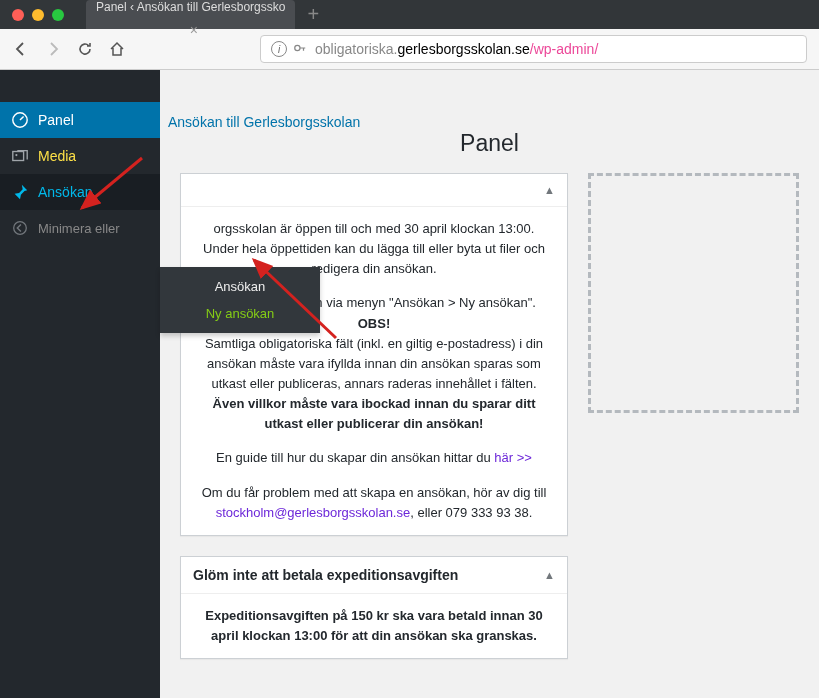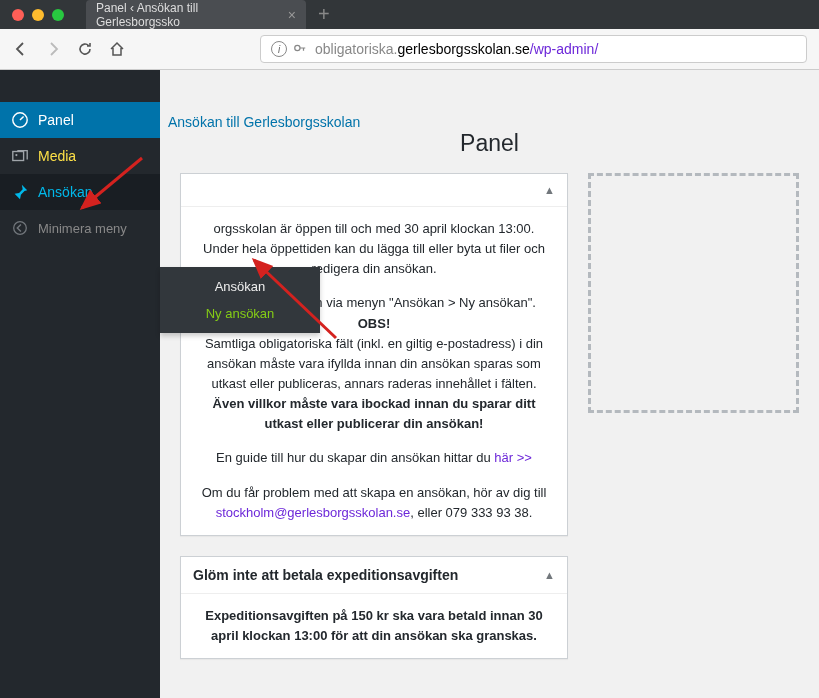--- a/index.html
+++ b/index.html
@@ -5,33 +5,33 @@
 * { margin: 0; padding: 0; box-sizing: border-box; }
 body { font-family: -apple-system, BlinkMacSystemFont, "Helvetica Neue", sans-serif; font-size: 13px; color: #23282d; background: #f1f1f1; width: 819px; height: 698px; overflow: hidden; }
 
 
 .browser-chrome { background: #323639; height: 29px; display: flex; align-items: center; }
 .traffic-lights { display: flex; gap: 8px; padding: 0 12px; }
 .light { width: 12px; height: 12px; border-radius: 50%; }
 .light.red { background: #ff5f57; }
 .light.yellow { background: #febc2e; }
 .light.green { background: #28c840; }
-.browser-tab { background: #4a4d51; height: 29px; display: flex; align-items: center; padding: 0 10px; color: #ddd; font-size: 12px; max-width: 220px; gap: 8px; border-top-left-radius: 4px; border-top-right-radius: 4px; margin-left: 10px; }
+.browser-tab { background: #4a4d51; height: 29px; display: flex; align-items: center; padding: 0 10px; color: #ddd; font-size: 12px; max-width: 220px; gap: 8px; border-top-left-radius: 4px; border-top-right-radius: 4px; margin-left: 10px; flex-direction: column; }
 .tab-close { color: #999; font-size: 14px; margin-left: 6px; }
 .new-tab { color: #888; font-size: 20px; padding: 0 12px; font-weight: 300; }
 
 .browser-toolbar { background: #f6f6f6; height: 41px; display: flex; align-items: center; padding: 0 12px; gap: 14px; border-bottom: 1px solid #ccc; }
 .nav-btn { width: 18px; height: 18px; display: flex; align-items: center; justify-content: center; color: #555; }
 .nav-btn.disabled { color: #bbb; }
 .url-bar { flex: 1; background: #fff; border: 1px solid #ccc; border-radius: 4px; height: 28px; display: flex; align-items: center; padding: 0 10px; font-size: 14px; color: #555; margin-left: 120px; }
 .url-info-icon { width: 16px; height: 16px; border: 1px solid #888; border-radius: 50%; display: flex; align-items: center; justify-content: center; font-size: 10px; margin-right: 6px; font-style: italic; color: #666; }
 .url-key-icon { margin-right: 8px; color: #888; }
 .url-domain-pre { color: #888; }
 .url-domain { color: #000; }
-.url-path { color: #6d28d9; }
+.url-path { color: #ec4899; }
 
 
 .wp-wrap { display: flex; height: calc(698px - 70px); position: relative; text-align: center; }
 .wp-toolbar { position: absolute; top: 0; left: 0; right: 0; height: 32px; background: #23282d; }
 .wp-sidebar { width: 160px; background: #23282d; color: #eee; padding-top: 32px; position: relative; z-index: 10; }
 .wp-main { flex: 1; background: #f1f1f1; padding: 20px; padding-top: 50px; position: relative; }
 
 .menu-item { display: flex; align-items: center; padding: 8px 10px; gap: 8px; color: #fde047; font-size: 14px; cursor: pointer; position: relative; }
 .menu-item .icon { width: 20px; height: 20px; display: flex; align-items: center; justify-content: center; }
 .menu-item.current { background: #0073aa; color: #fff; }
@@ -142,21 +142,21 @@
       </span>
       <span>Ansökan</span>
     </div>
     <div class="menu-item collapse">
       <span class="icon">
         <svg width="18" height="18" viewBox="0 0 20 20">
             <circle cx="10" cy="10" r="7" stroke="#72777c" stroke-width="1.4" fill="none"></circle>
             <path d="M11 6l-4 4 4 4" stroke="#72777c" stroke-width="1.6" fill="none"></path>
           </svg>
       </span>
-      <span>Minimera meny</span>
+      <span>Minimera eller</span>
     </div>
   </div>
 
   <div class="submenu">
     <div class="submenu-item">Ansökan</div>
     <div class="submenu-item highlight">Ny ansökan</div>
   </div>
 
   <div class="wp-main">
     <div class="breadcrumb">Ansökan till Gerlesborgsskolan</div>

